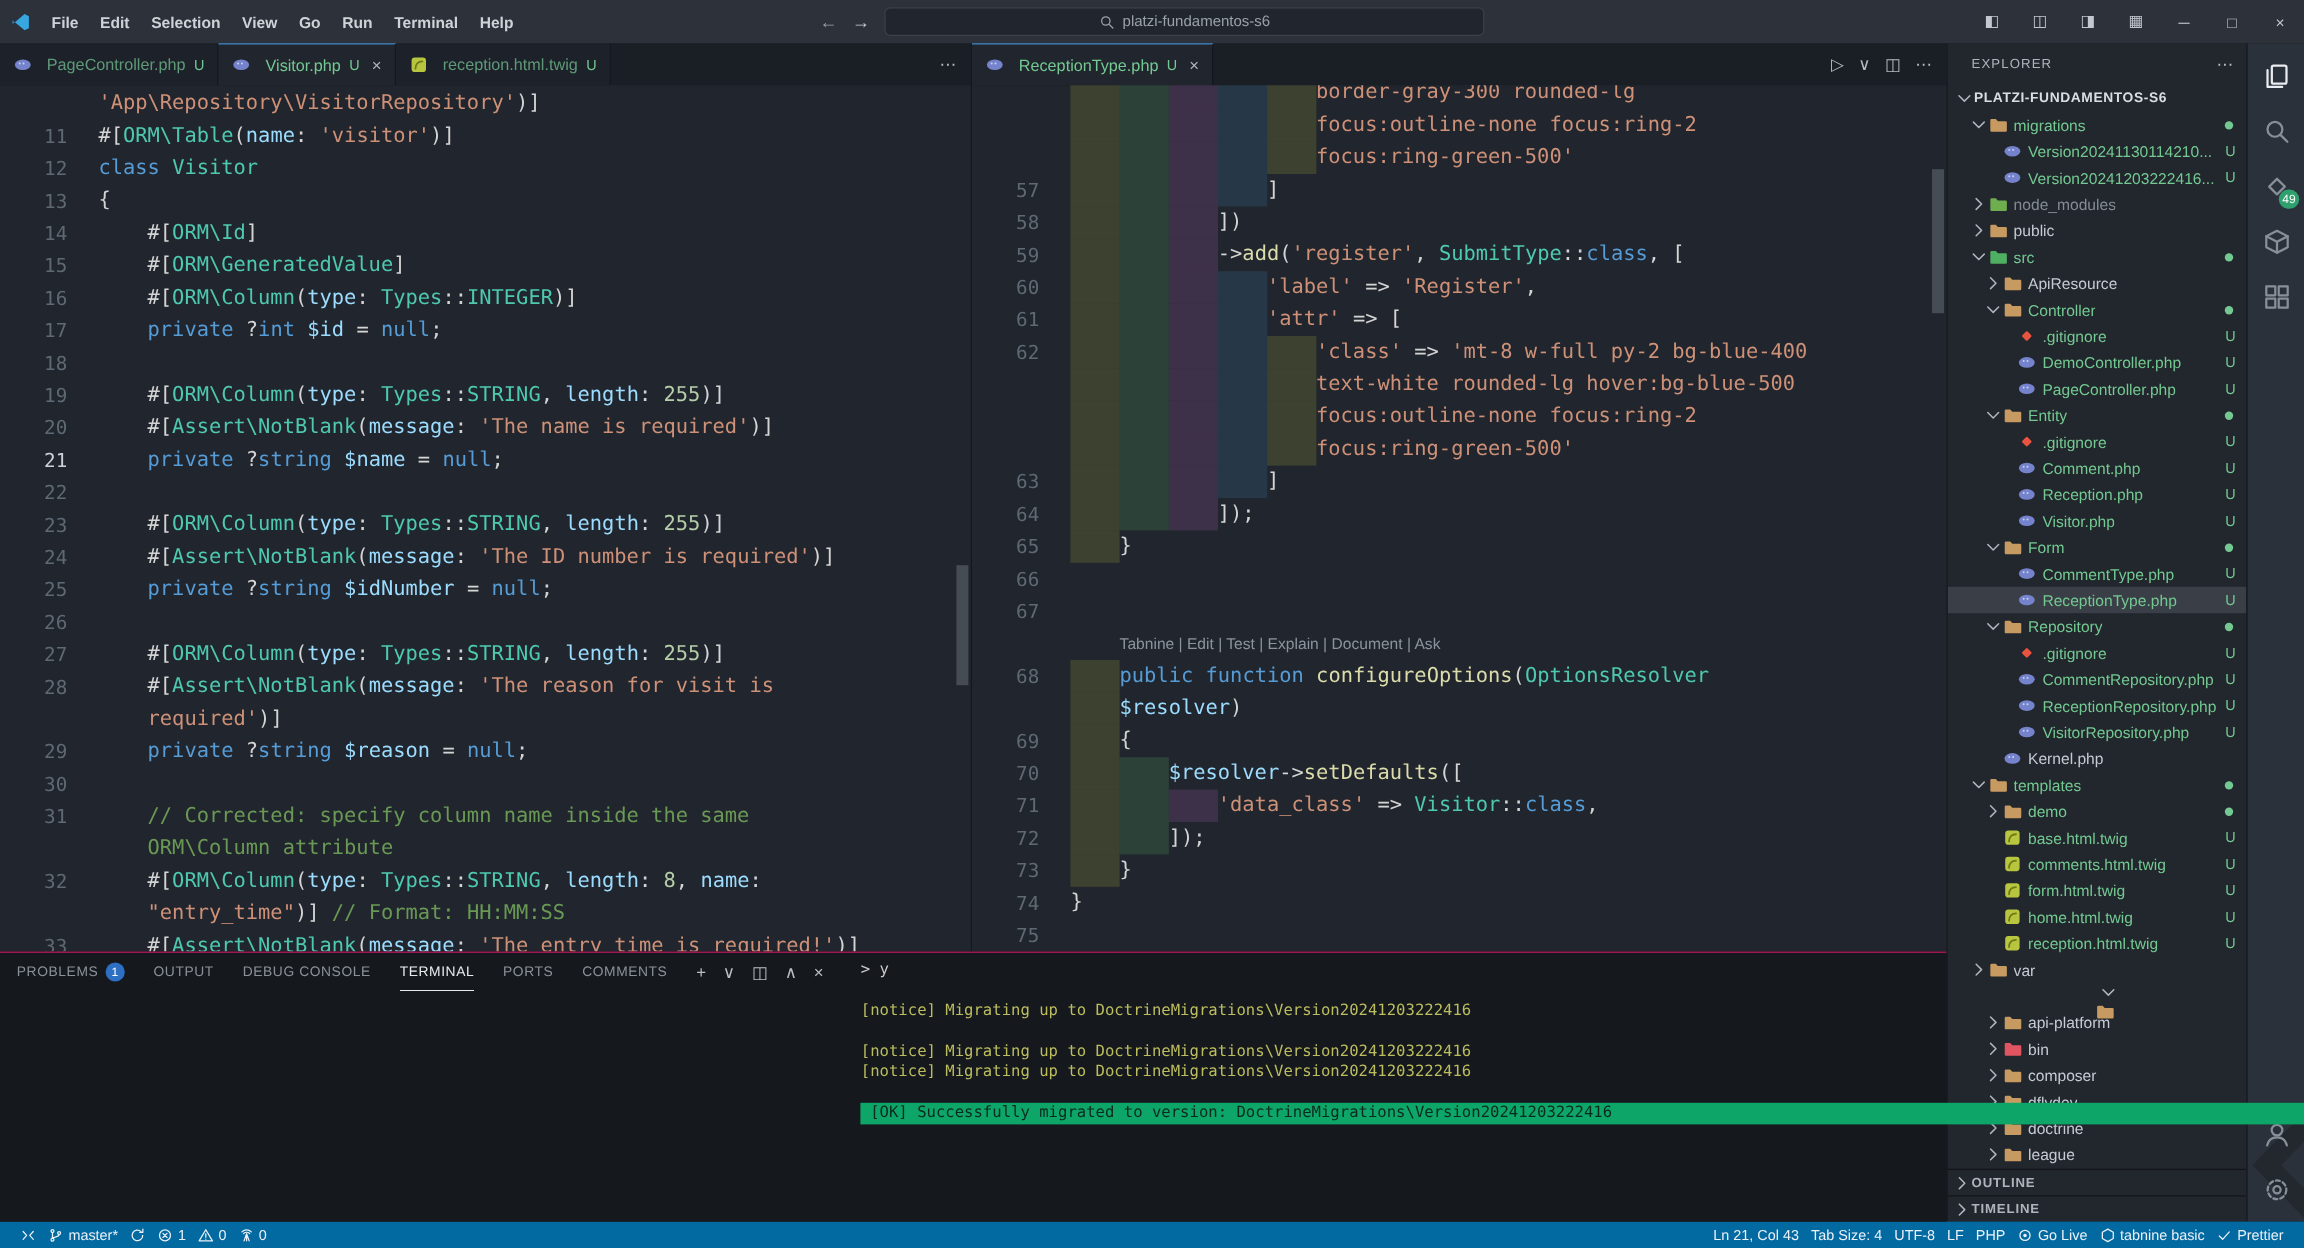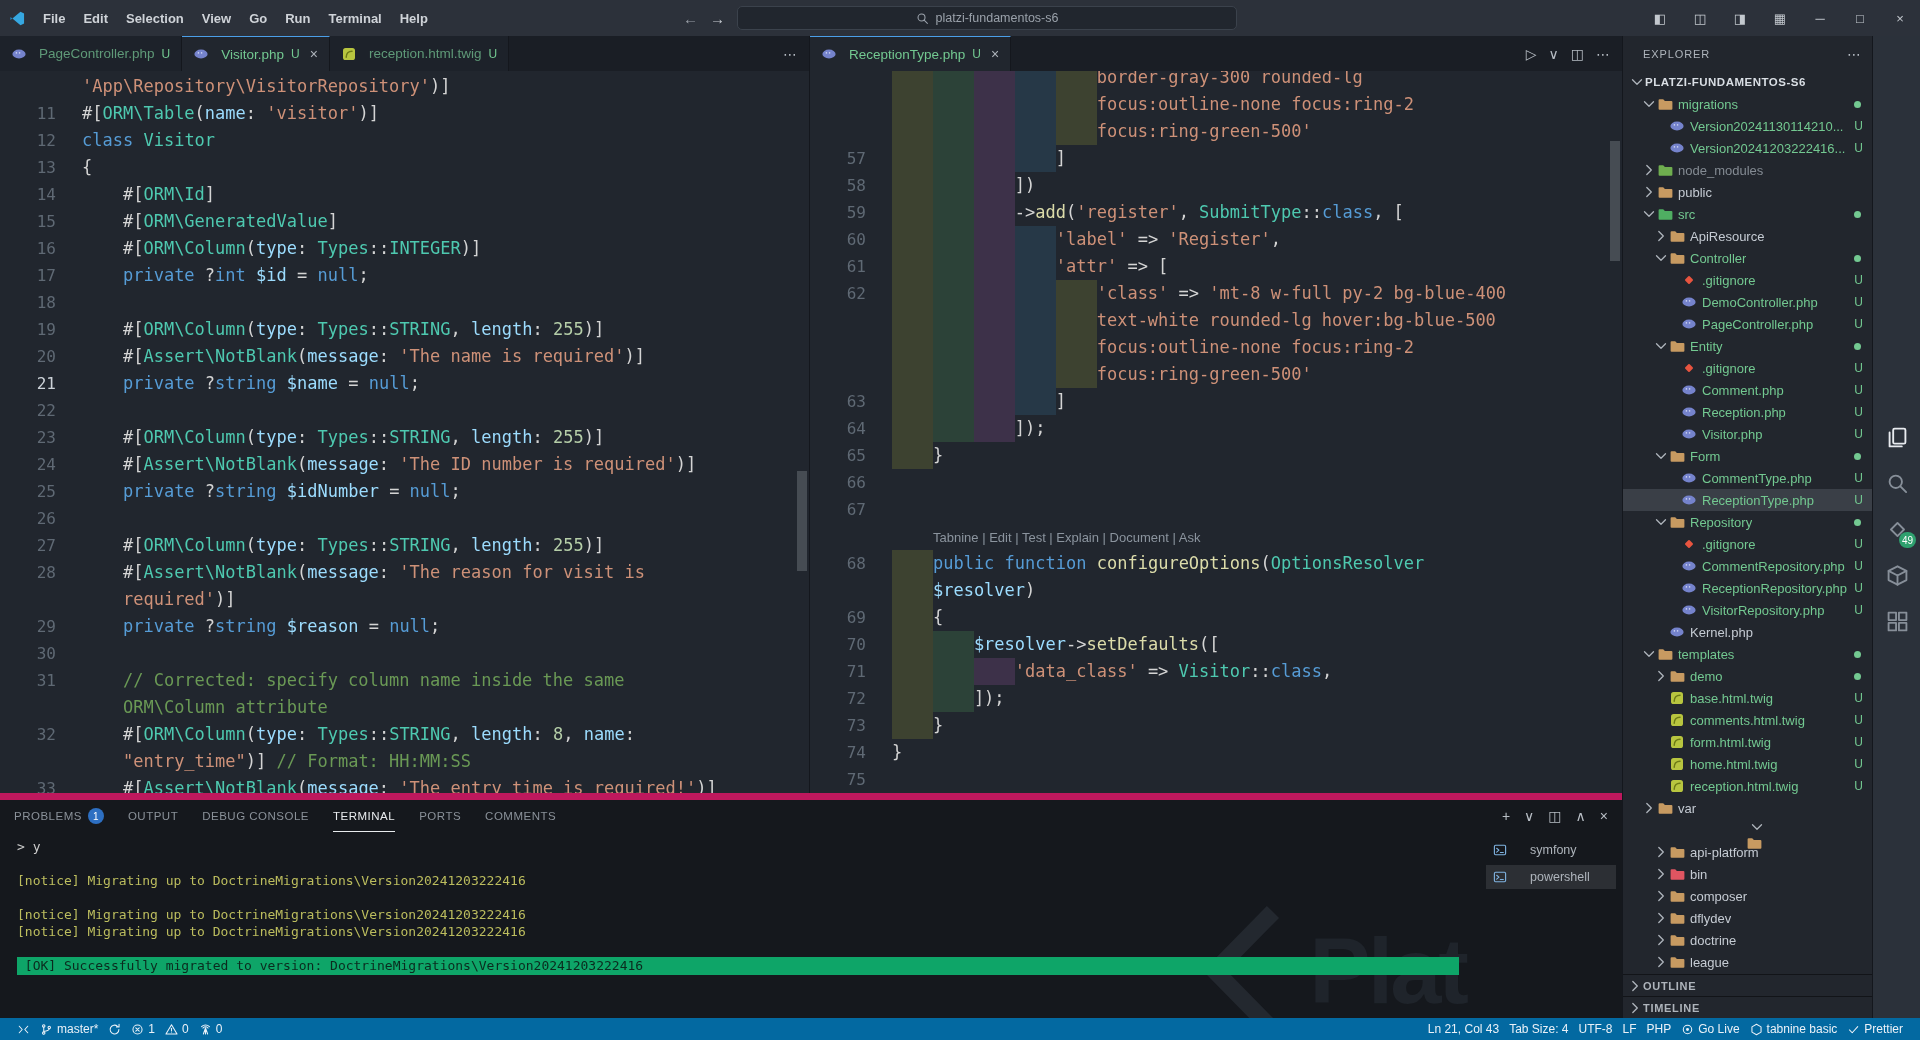--- a/index.html
+++ b/index.html
@@ -57,22 +57,22 @@
   .b2 { background:rgba(255,127,255,0.13); }
   .b3 { background:rgba(79,180,236,0.13); }
   .tk-pl{color:#d4d4d4}.tk-kw{color:#569cd6}.tk-cls{color:#4ec9b0}.tk-var{color:#9cdcfe}
   .tk-str{color:#ce9178}.tk-num{color:#b5cea8}.tk-com{color:#6a9955}.tk-fn{color:#dcdcaa}
   .lens-text { font-family:"Liberation Sans",sans-serif; font-size:13px; color:#8b949e; margin-left:41px; }
   .vthumb { position:absolute; right:2px; width:10px; background:rgba(170,175,180,0.28); }
   .thumb-l { top:400px; height:100px; }
   .thumb-r { top:70px; height:120px; }
 
   
-  .panel { flex:1; min-height:0; background:#15181d; border-top:7px solid #be185d;
-    display:flex; flex-direction:column; position:relative; }
+  .panel { flex:1; min-height:0; background:#15181d; border-top:1px solid #be185d;
+    display:flex; position:relative; }
   .panel-header { height:32px; flex:none; display:flex; align-items:center; padding:0 14px; }
   .ptab { font-size:11.5px; letter-spacing:0.5px; color:#8a9199; margin-right:24px; height:100%;
     display:flex; align-items:center; gap:6px; }
   .ptab.active { color:#e8ebee; box-shadow:inset 0 -1px 0 #e8ebee; }
   .pbadge { background:#2d6fc2; color:#fff; border-radius:50%; min-width:16px; height:16px;
     font-size:10px; display:flex; align-items:center; justify-content:center; }
   .panel-actions { margin-left:auto; display:flex; gap:14px; color:#b9bfc6; font-size:14px; }
   .panel-body { flex:1; min-height:0; display:flex; }
   .term-out { flex:1; min-width:0; padding:6px 0 0 17px; position:relative; overflow:hidden; }
   .trow { position:relative; z-index:1; height:17px; line-height:17px; white-space:pre;
@@ -104,21 +104,21 @@
   .tlabel { white-space:nowrap; overflow:hidden; }
   .tlabel.git { color:#73c991; }
   .tlabel.dim { color:#848b93; }
   .tbadge { margin-left:auto; margin-right:9px; color:#73c991; font-size:12px; flex:none; }
   .tdot { margin-left:auto; margin-right:11px; width:7px; height:7px; border-radius:50%; background:#73c991; flex:none; }
   .sb-section { height:22px; flex:none; border-top:1px solid rgba(0,0,0,0.45); display:flex; align-items:center;
     font-size:11px; font-weight:bold; letter-spacing:0.7px; color:#aeb4bb; padding-left:4px; }
 
   
   .activitybar { width:48px; flex:none; background:#2b313a; border-left:1px solid #14171d;
-    display:flex; flex-direction:row; align-items:center; padding-top:4px; }
+    display:flex; flex-direction:column; align-items:flex-start; padding-top:4px; }
   .ab-item { width:48px; height:46px; display:flex; align-items:center; justify-content:center;
     color:#878f99; position:relative; }
   .ab-item.active { color:#e8ebef; }
   .abicn { width:23px; height:23px; display:block; }
   .ab-badge { position:absolute; right:5px; bottom:4px; background:#2ea06e; color:#fff; border-radius:9px;
     min-width:17px; height:16px; font-size:10px; display:flex; align-items:center; justify-content:center; padding:0 3px; }
   .ab-bottom { margin-top:auto; padding-bottom:4px; }
 
   
   .statusbar { height:22px; flex:none; background:#0369a1; display:flex; align-items:center;

